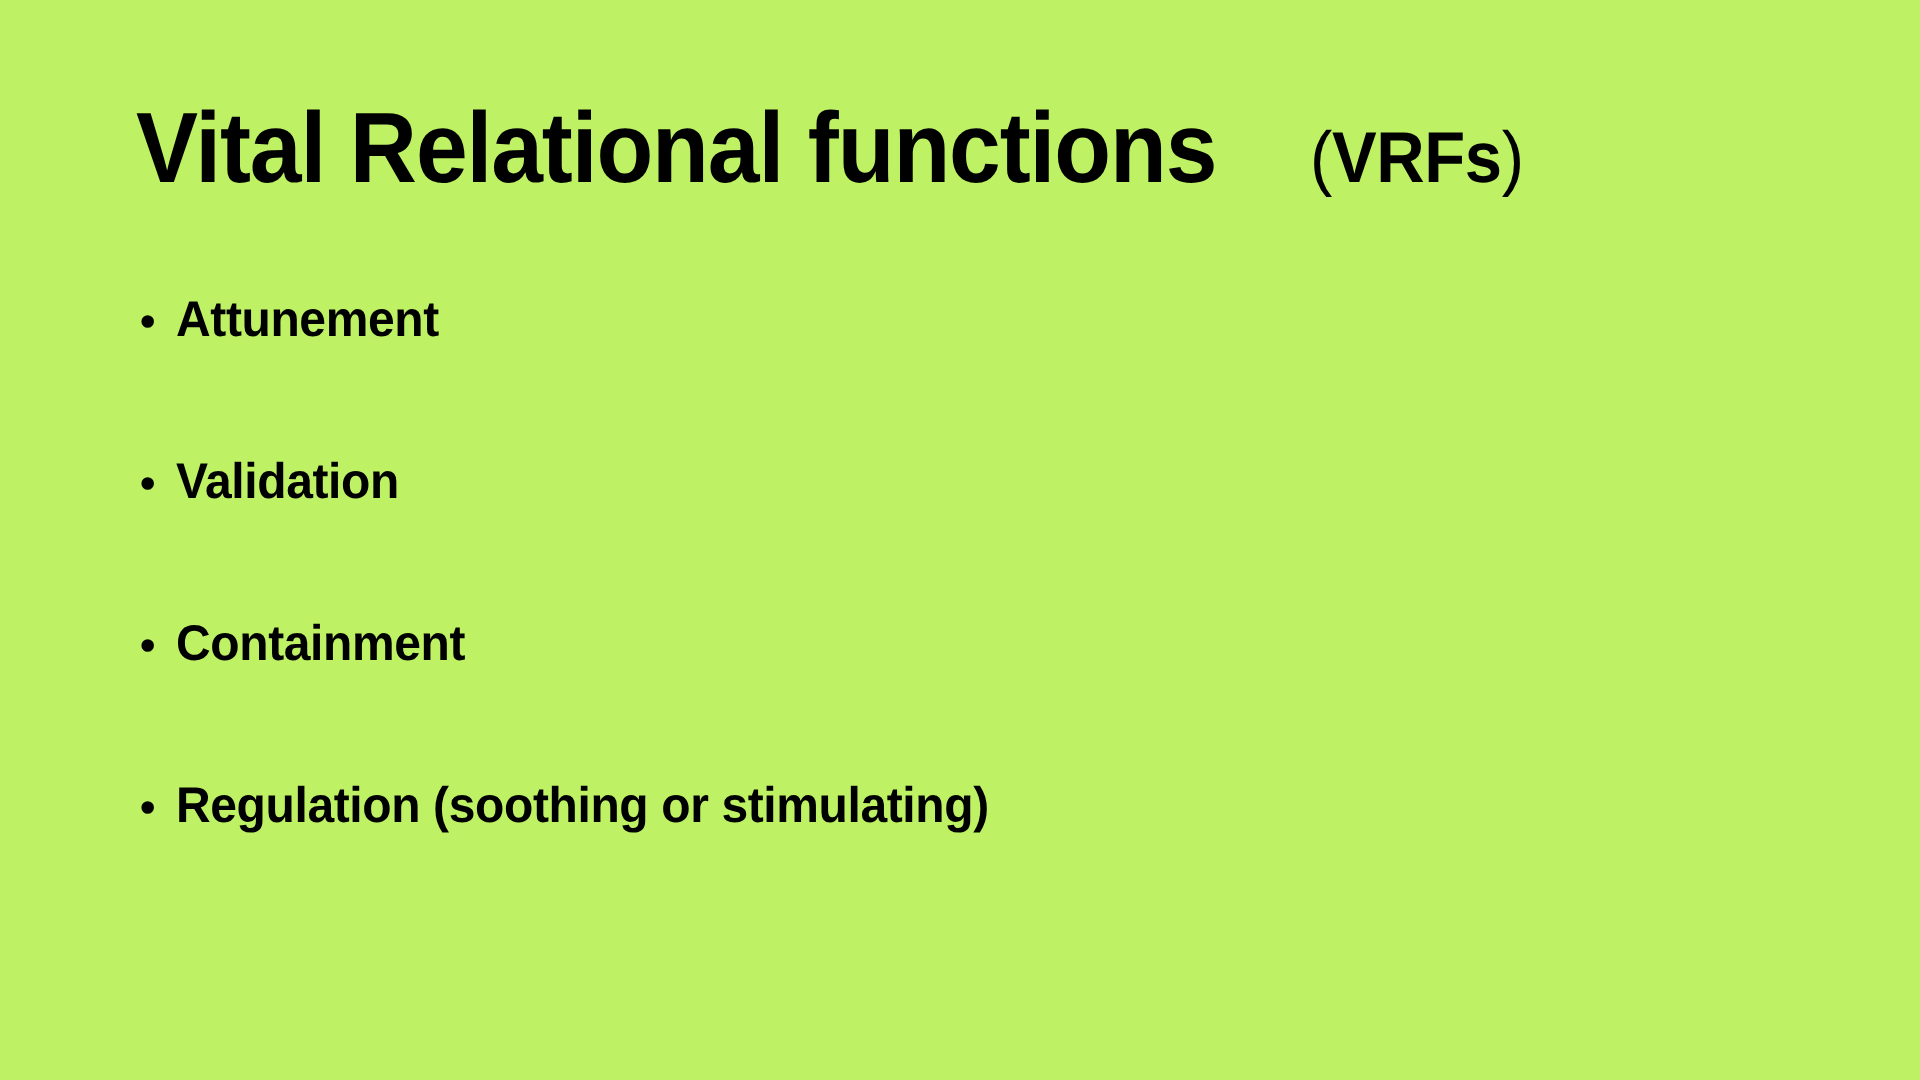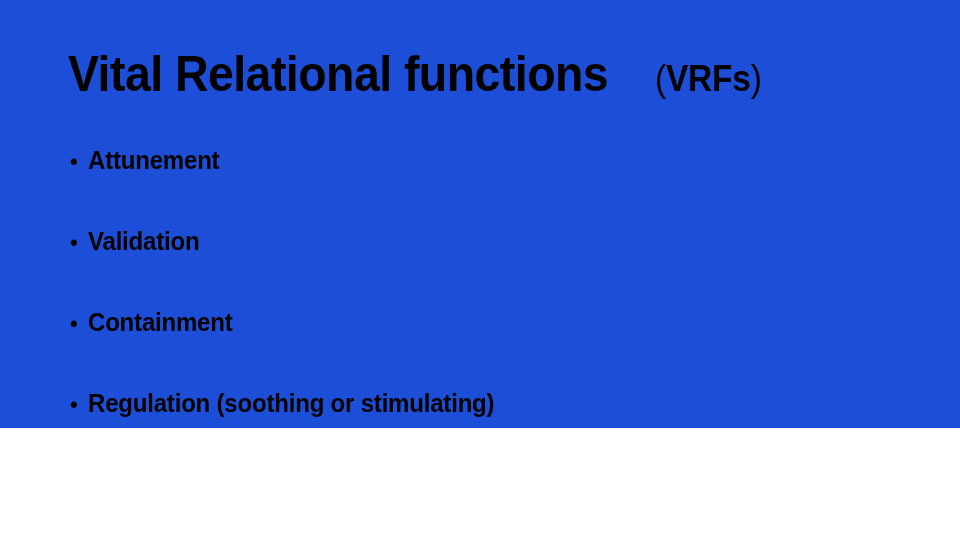--- a/index.html
+++ b/index.html
@@ -9,22 +9,22 @@
     background: #ffffff;
   }
   body {
     font-family: "Liberation Sans", "DejaVu Sans", sans-serif;
     -webkit-font-smoothing: none;
   }
 
   .slide {
     position: relative;
     width: 960px;
-    height: 428px;
-    background: #1d4ed8;
+    height: 540px;
+    background: #bef264;
     overflow: hidden;
     box-sizing: border-box;
   }
 
   
   .slide-title {
     position: absolute;
     left: 68px;
     top: 48px;
     width: 860px;

